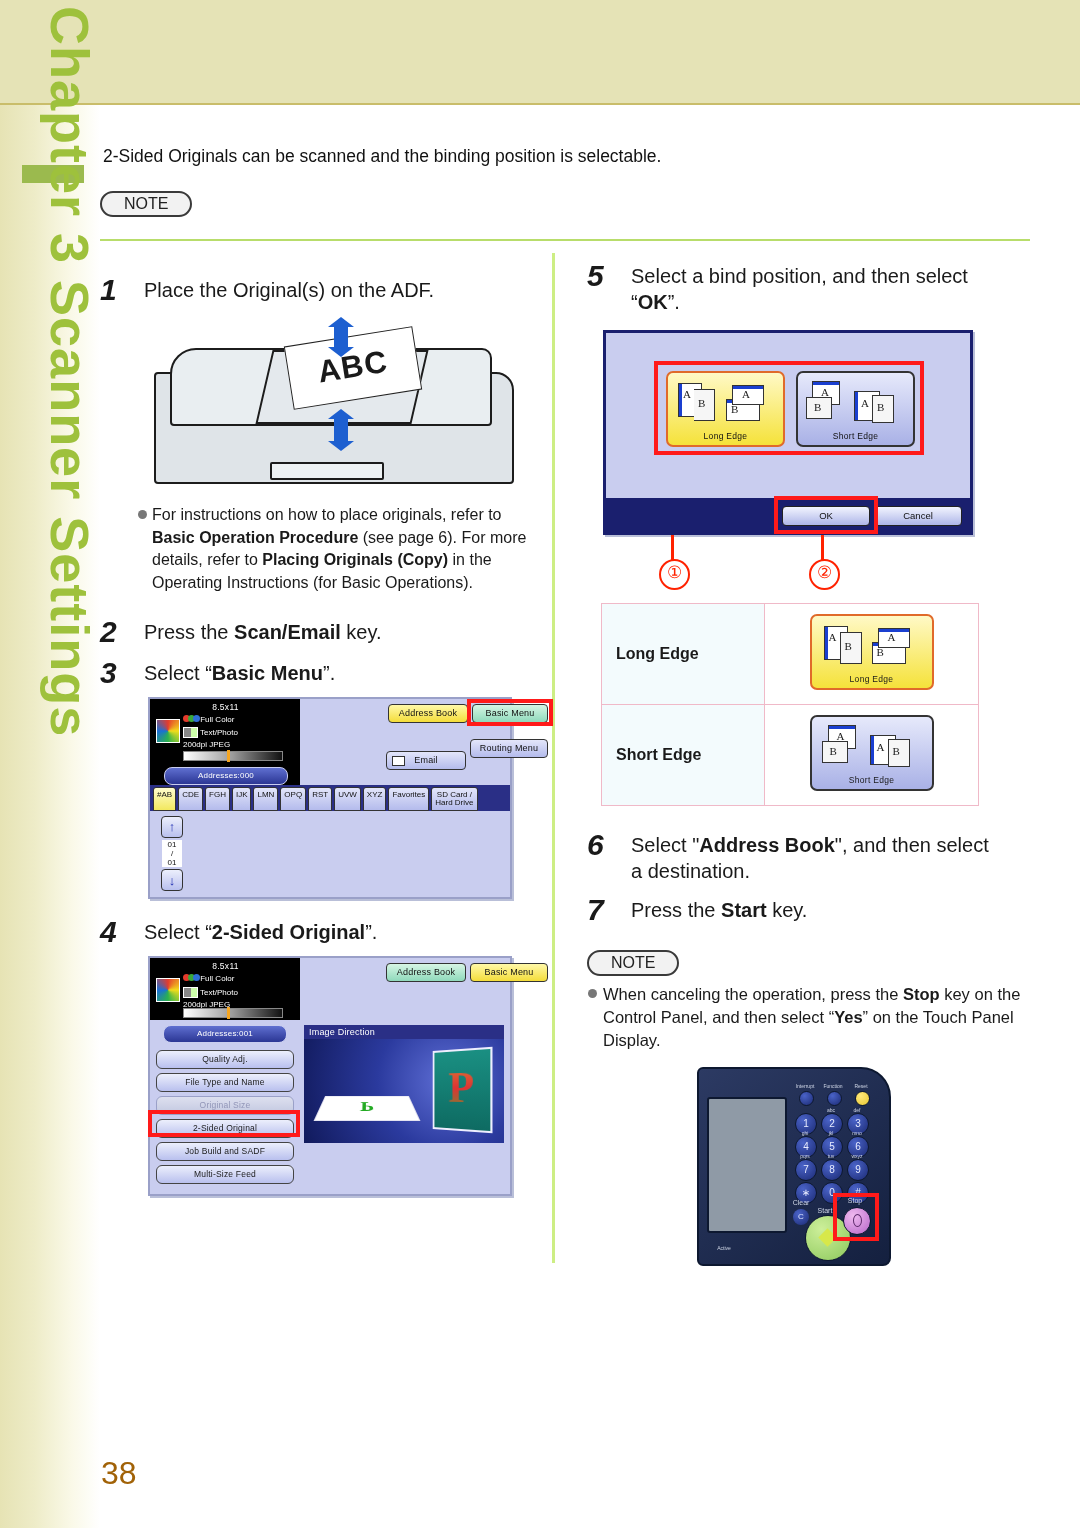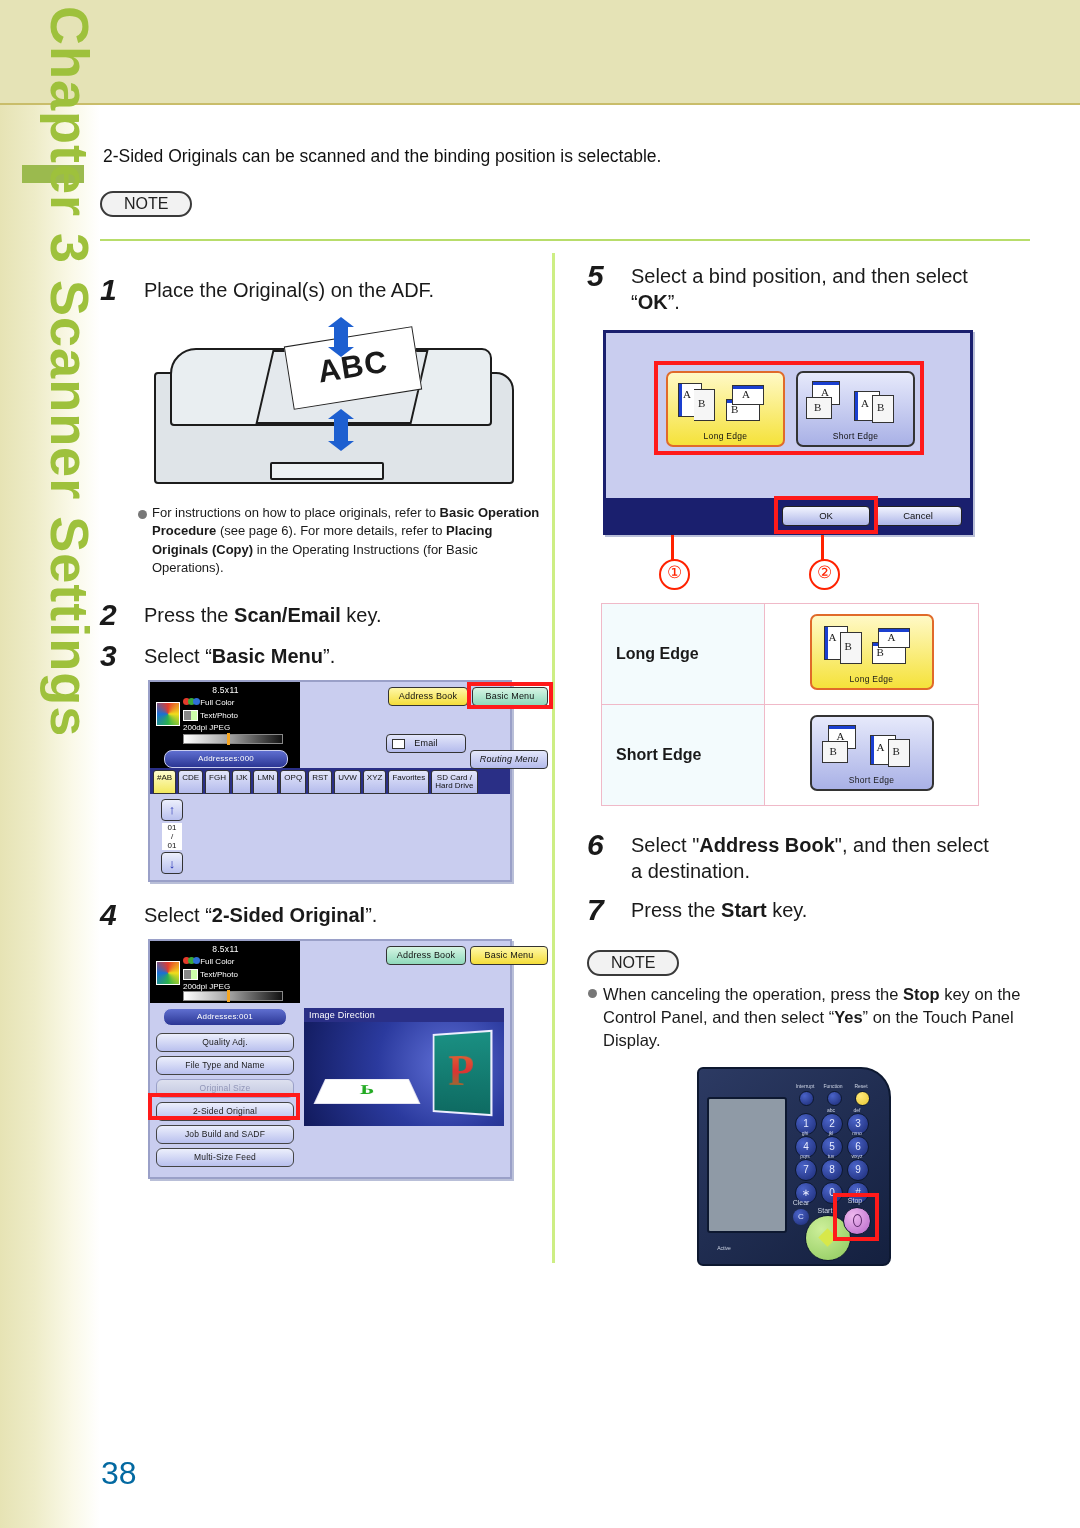--- a/index.html
+++ b/index.html
@@ -36,21 +36,21 @@
   
   .cols{position:relative;display:flex;margin-top:18px;}
   .colL{width:455px;padding-right:14px;}
   .colR{width:455px;padding-left:30px;}
   .vdiv{position:absolute;left:452px;top:-6px;width:3px;height:1010px;background:#cdee84;}
   
   .step{display:flex;margin-top:14px;}
   .step .num{width:44px;flex:none;font-size:30px;font-weight:bold;font-style:italic;line-height:1.1;}
   .step .txt{font-size:20px;line-height:1.32;padding-top:4px;}
   .step.tight{margin-top:8px;}
-  .bullets{margin:10px 0 0 52px;font-size:13px;line-height:1.42;position:relative;}
+  .bullets{margin:10px 0 0 52px;font-size:16px;line-height:1.42;position:relative;}
   .bullets .dot{position:absolute;left:-14px;top:6px;width:9px;height:9px;border-radius:50%;background:#777;}
   .notewrap{margin-top:18px;}
   .note2-body{position:relative;margin:7px 0 0 16px;font-size:16.5px;line-height:1.42;}
   .note2-body .dot{position:absolute;left:-15px;top:6px;width:9px;height:9px;border-radius:50%;background:#777;}
   
   .lcd{background:#c9cdef;border:2px solid #9aa0c8;box-shadow:2px 2px 0 #b9bfd8;position:relative;}
   .lcd-top{display:flex;height:86px;}
   .lcd-status{width:150px;background:#000;color:#fff;position:relative;padding:3px 4px 0 5px;box-sizing:border-box;}
   .lcd-status .sz{font-size:8.5px;text-align:center;letter-spacing:0.3px;}
   .cmyk{display:inline-block;vertical-align:middle;}
@@ -155,21 +155,21 @@
   .cplabel{position:absolute;color:#cfd6e6;font-size:5px;text-align:center;white-space:nowrap;}
   .startk{position:absolute;width:44px;height:44px;border-radius:50%;
      background:radial-gradient(circle at 35% 30%,#cdef9a,#8cc85c);border:1px solid #0d1830;}
   .startk i{position:absolute;left:15px;top:15px;width:13px;height:13px;background:#d7e84a;transform:rotate(45deg);}
   .stopk{position:absolute;width:26px;height:26px;border-radius:50%;
      background:radial-gradient(circle at 35% 30%,#efb9ef,#b565c8);border:1px solid #0d1830;}
   .stopk i{position:absolute;left:9px;top:6px;width:7px;height:11px;border:1.5px solid #5d2a6b;border-radius:50%;}
   .clearc{position:absolute;width:16px;height:16px;border-radius:50%;
      background:radial-gradient(circle at 35% 30%,#4a63c8,#1b2a73);color:#dfe6ff;font-size:8px;text-align:center;line-height:16px;}
   
-  #pageno{position:absolute;left:101px;top:1455px;font-size:32px;color:#0369a1;}
+  #pageno{position:absolute;left:101px;top:1455px;font-size:32px;color:#a16207;}
 </style>
 </head>
 <body>
 
 <div id="topband"></div>
 <div id="topline"></div>
 <div id="leftwash"></div>
 
 <div id="sidebar">
   <div class="greenbar"></div>
@@ -247,21 +247,21 @@
                 </div>
             </div>
             <div class="addr-btn" style="position:absolute;left:14px;top:64px;">Addresses:000</div>
           </div>
           <div class="lcd-main">
             <div class="tbtn yellow" style="left:88px;top:5px;width:78px;">Address Book</div>
             <div class="tbtn green" style="left:172px;top:5px;width:74px;">Basic Menu</div>
             <div class="redbox" style="left:167px;top:0px;width:86px;height:27px;"></div>
             <div class="tbtn plain" style="left:86px;top:52px;width:78px;">Email</div>
             <div style="position:absolute;left:92px;top:57px;width:11px;height:8px;border:1px solid #333;background:#fff;"></div>
-            <div class="tbtn plain" style="left:170px;top:68px;width:76px;font-style:italic;">Routing Menu</div>
+            <div class="tbtn plain" style="left:170px;top:40px;width:76px;">Routing Menu</div>
           </div>
         </div>
         <div class="tabrow" id="tabrow3">
             <div class="tab sel">#AB</div>
             <div class="tab">CDE</div>
             <div class="tab">FGH</div>
             <div class="tab">IJK</div>
             <div class="tab">LMN</div>
             <div class="tab">OPQ</div>
             <div class="tab">RST</div>

